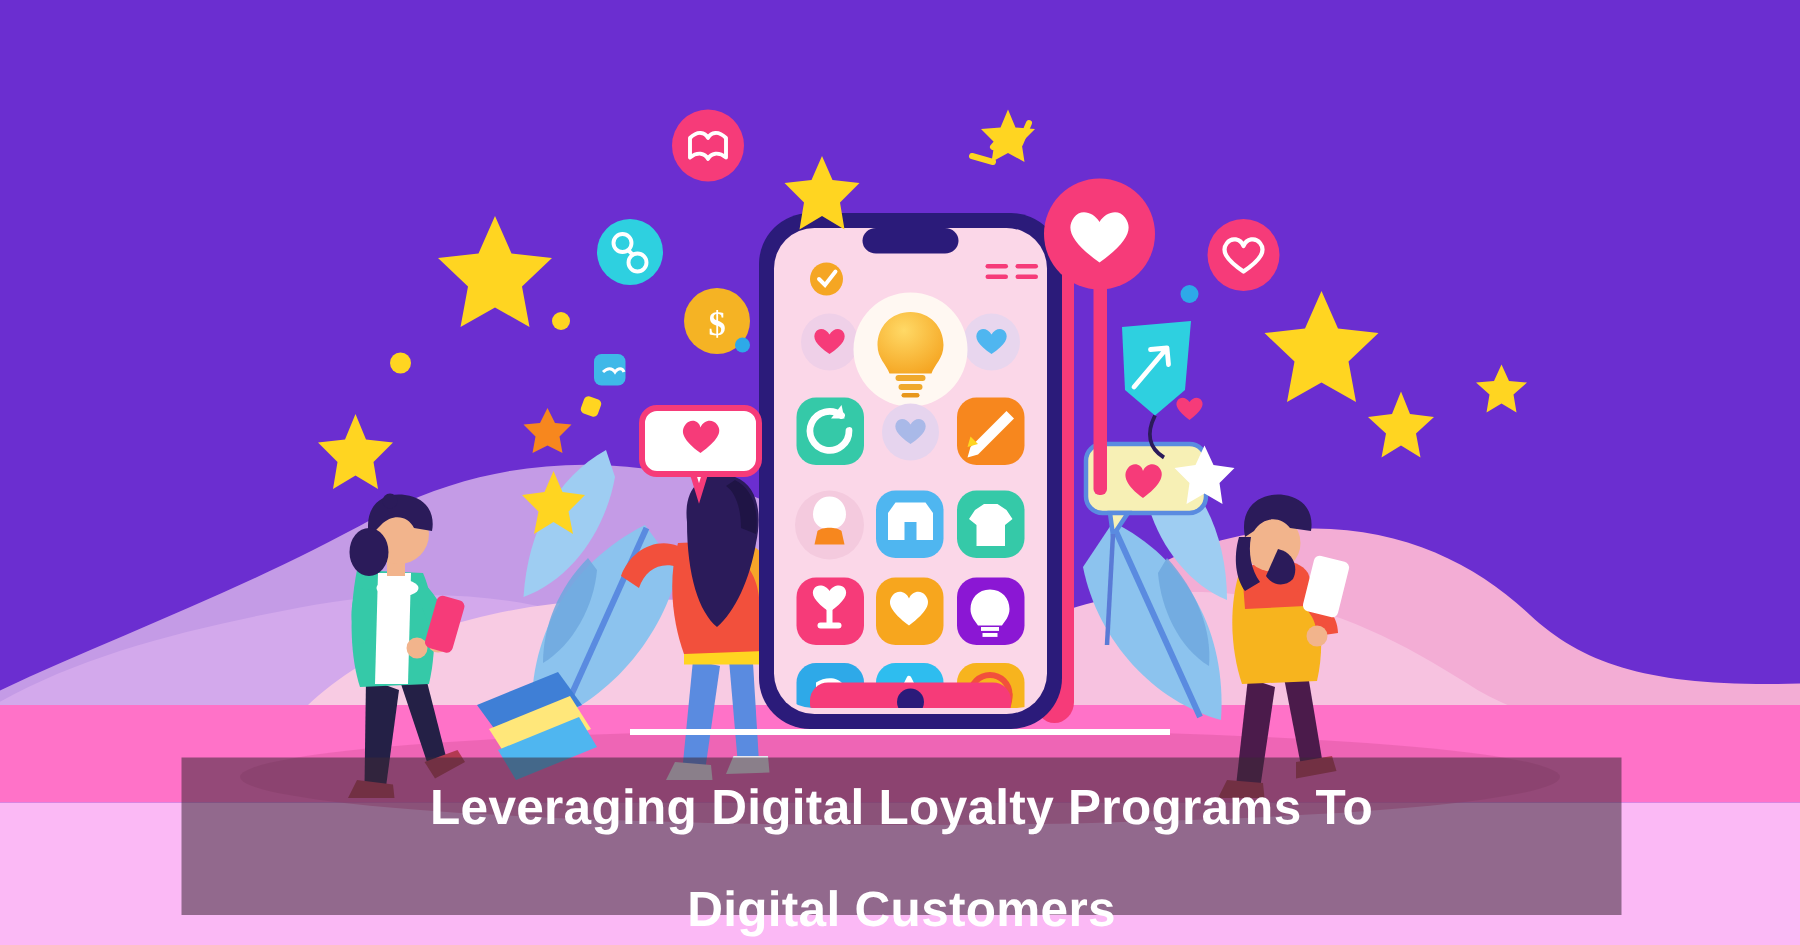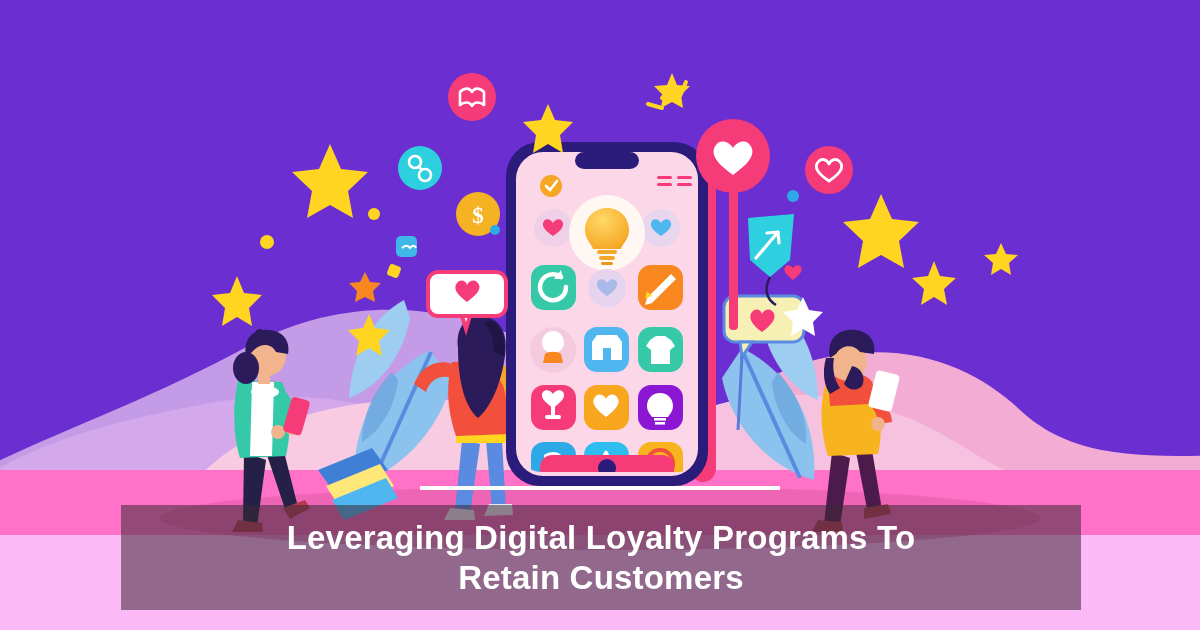--- a/index.html
+++ b/index.html
@@ -23,20 +23,21 @@
   }
   #title-overlay .tline{
     color:#ffffff;
     font-family:"Liberation Sans", sans-serif;
     font-weight:bold;
     font-size:33px;
     line-height:40px;
     letter-spacing:0.2px;
     text-align:center;
     white-space:nowrap;
+    margin-top:28px;
   }
   #white-rule{
     position:absolute; left:420px; top:486px; width:360px; height:4px;
     background:#ffffff; z-index:35;
   }
 </style>
 </head>
 <body>
 
 <div id="stage">
@@ -335,16 +336,16 @@
         <path d="M365 272 l5 10 l11 1 l-8 8 l2 11 l-10 -5 l-10 5 l2 -11 l-8 -8 l11 -1 Z" fill="#F7871E"></path>
       </g>
 
     </g>
   </svg>
 
   <div id="white-rule"></div>
 
   <div id="title-overlay">
     <div class="tline">Leveraging Digital Loyalty Programs To</div>
-    <div class="tline">Retain Customers</div>
+    <div class="tline">Digital Customers</div>
   </div>
 
 </div>
 
 </body></html>

